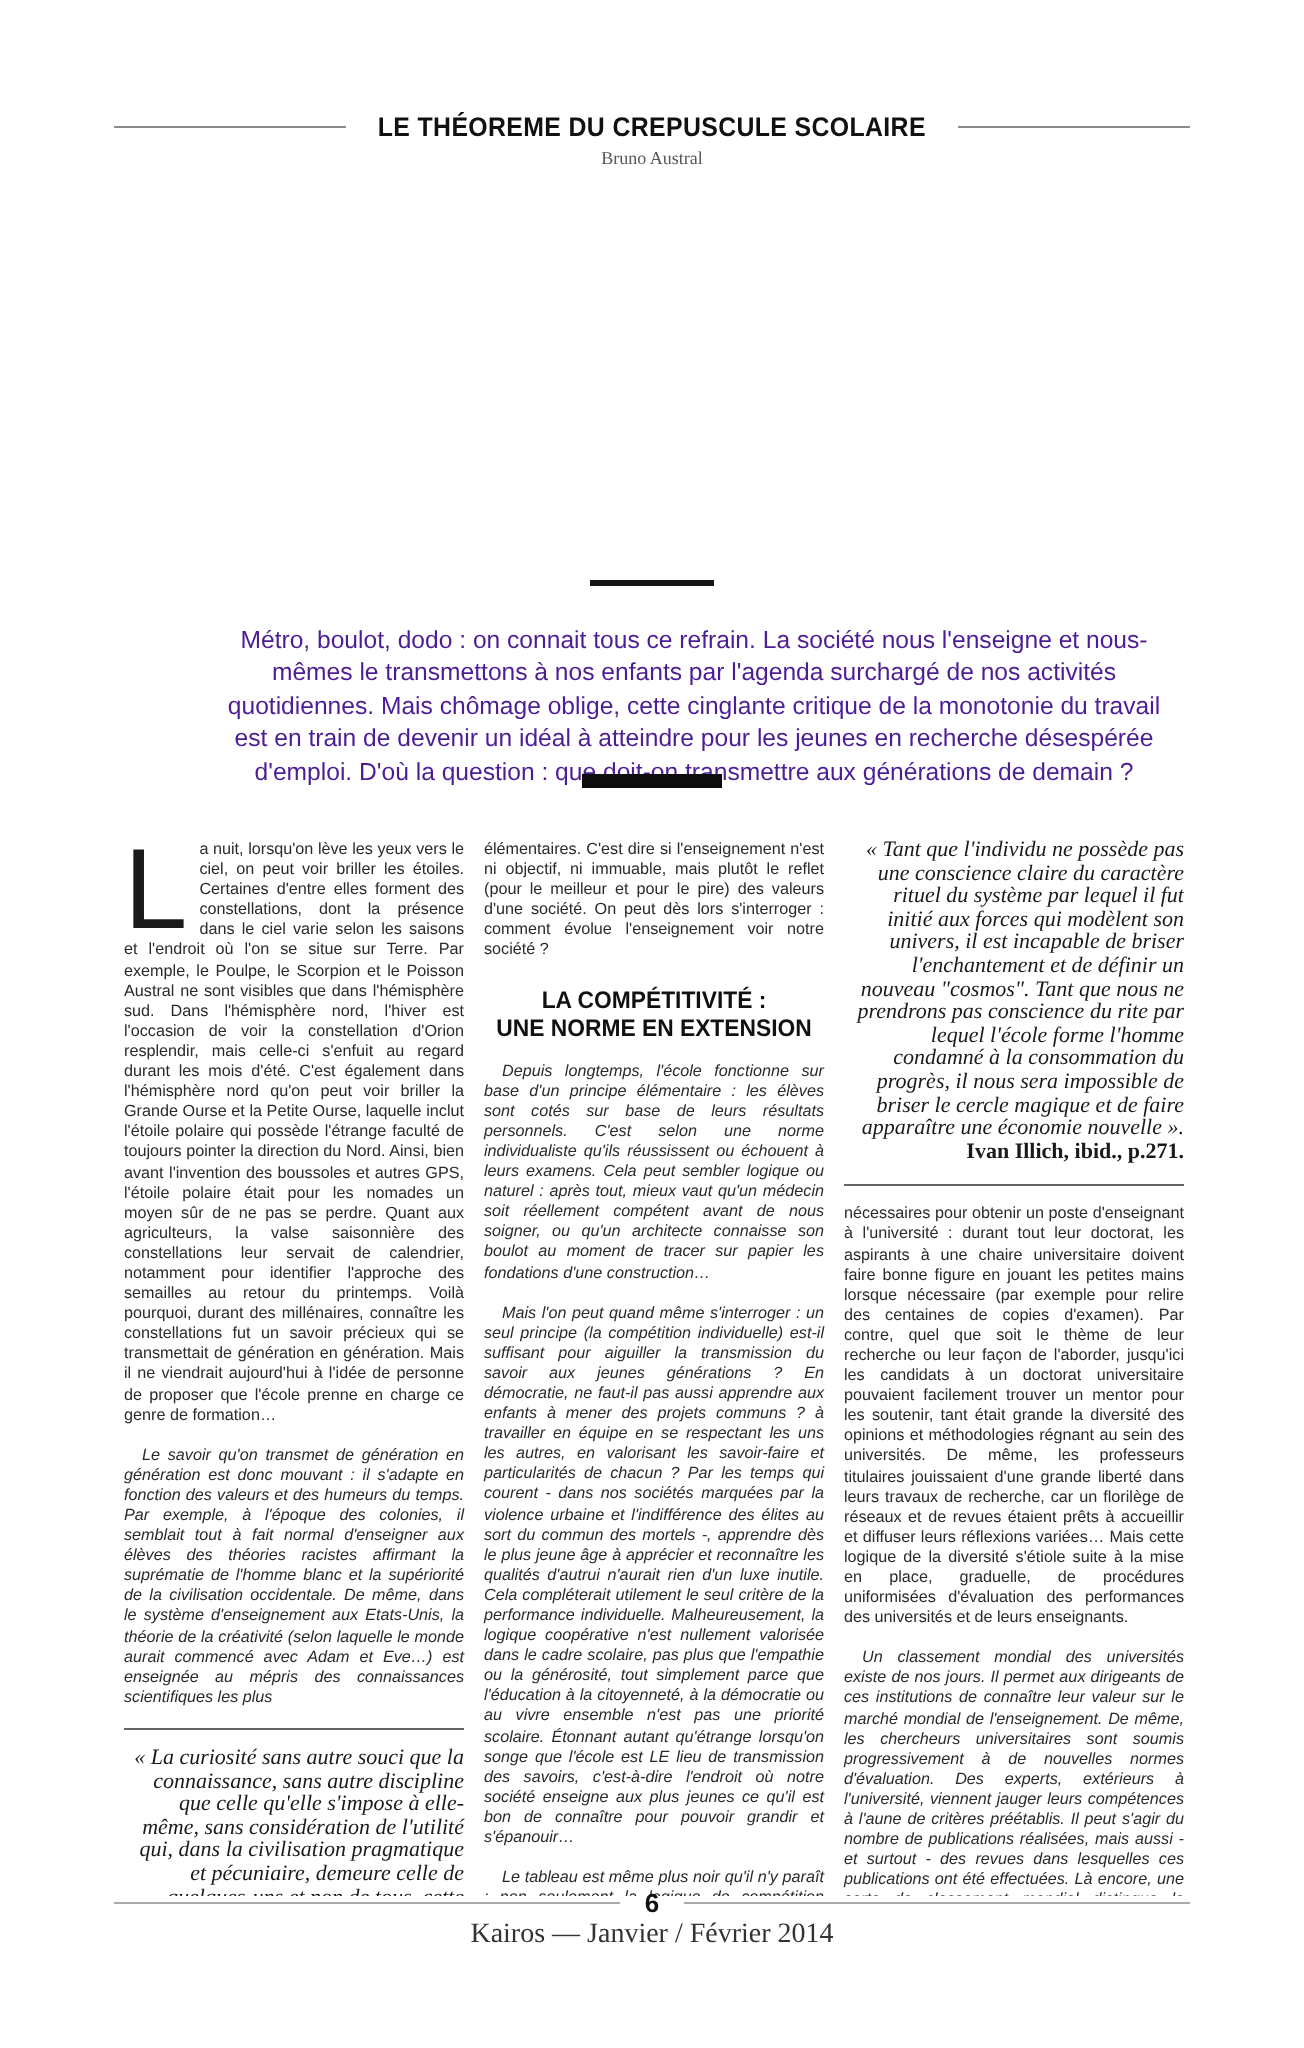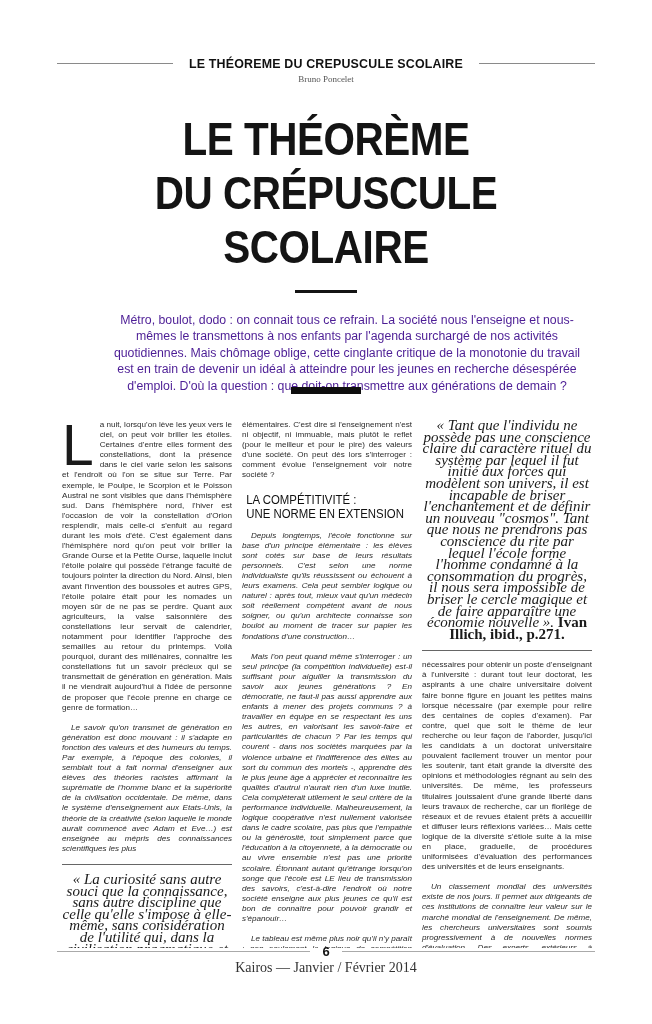--- a/index.html
+++ b/index.html
@@ -64,30 +64,30 @@
     margin-bottom: 10px;
   }
   .body-text.indent { text-indent: 9px; font-style: italic; }
   .drop-cap {
     float: left;
     font-size: 57px; line-height: 46px;
     font-weight: 400; color: #1a1a1a;
     padding: 2px 6px 0 0;
   }
   .col-heading {
-    font-weight: normal; color: #111;
+    text-align: center; font-weight: bold; color: #111;
     font-size: 12px; line-height: 14px; letter-spacing: 0;
     margin: 12px 0 10px 0;
   }
   .col-heading span { display:block; transform: scaleX(0.95); }
   .quote-rule { border: none; border-top: 1px solid #666; margin: 10px 0 9px 0; }
   .pull-quote {
     font-family: "Liberation Serif", serif;
-    font-size: 15px; line-height: 11.6px;
-    color: #1a1a1a; text-align: center;
+    font-size: 11px; line-height: 11.6px;
+    color: #1a1a1a; text-align: right;
     margin-bottom: 10px;
   }
   .pull-quote .quote-text { font-style: italic; }
   .pull-quote .quote-attr { font-style: normal; font-weight: bold; }
   
   .footer-row {
     position: absolute; top: 944px; left: 57px; right: 57px;
     display: flex; align-items: center; gap: 12px;
   }
   .footer-row .rule { flex: 1; border-top: 1px solid #aaa; }
@@ -102,27 +102,22 @@
 </head>
 <body>
 
 <div class="page">
 
   <div class="kicker-row">
     <span class="rule"></span>
     <span class="kicker">LE THÉOREME DU CREPUSCULE SCOLAIRE</span>
     <span class="rule"></span>
   </div>
-  <div class="byline">Bruno Poncelet</div>
+  <div class="byline">Bruno Austral</div>
 
-  <h1 class="main-title">
-    <span class="t-line">LE THÉORÈME</span>
-    <span class="t-line">DU CRÉPUSCULE</span>
-    <span class="t-line">SCOLAIRE</span>
-  </h1>
   <div class="title-underline"></div>
 
   <p class="lede">Métro,  boulot, dodo :  on connait tous ce refrain. La société nous l'enseigne et nous-mêmes le transmettons à nos enfants par l'agenda surchargé de nos activités quotidiennes. Mais chômage oblige, cette cinglante critique de la monotonie du travail est en train de devenir un idéal à atteindre pour les jeunes en recherche désespérée d'emploi. D'où la question :  que doit-on transmettre aux générations de demain ?</p>
   <div class="thick-bar"></div>
 
   <div class="columns">
 
     <div class="col">
       <p class="body-text"><span class="drop-cap">L</span><span>a nuit, lorsqu'on lève les yeux vers le ciel, on peut voir briller les étoiles. Certaines d'entre elles forment des constellations, dont la présence dans le ciel varie selon les saisons et l'endroit où l'on se situe sur Terre. Par exemple, le Poulpe, le Scorpion et le Poisson Austral ne sont visibles que dans l'hémisphère sud. Dans l'hémisphère nord, l'hiver est l'occasion de voir la constellation d'Orion resplendir, mais celle-ci s'enfuit au regard durant les mois d'été. C'est également dans l'hémisphère nord qu'on peut voir briller la Grande Ourse et la Petite Ourse, laquelle inclut l'étoile polaire qui possède l'étrange faculté de toujours pointer la direction du Nord. Ainsi, bien avant l'invention des boussoles et autres GPS, l'étoile polaire était pour les nomades un moyen sûr de ne pas se perdre. Quant aux agriculteurs, la valse saisonnière des constellations leur servait de calendrier, notamment pour identifier l'approche des semailles au retour du printemps. Voilà pourquoi, durant des millénaires, connaître les constellations fut un savoir précieux qui se transmettait de génération en génération. Mais il ne viendrait aujourd'hui à l'idée de personne de proposer que l'école prenne en charge ce genre de formation…</span></p>
       <p class="body-text indent">Le savoir qu'on transmet de génération en génération est donc mouvant :  il s'adapte en fonction des valeurs et des humeurs du temps. Par exemple, à l'époque des colonies, il semblait tout à fait normal d'enseigner aux élèves des théories racistes affirmant la suprématie de l'homme blanc et la supériorité de la civilisation occidentale. De même, dans le système d'enseignement aux Etats-Unis, la théorie de la créativité (selon laquelle le monde aurait commencé avec Adam et Eve…) est enseignée au mépris des connaissances scientifiques les plus</p>

